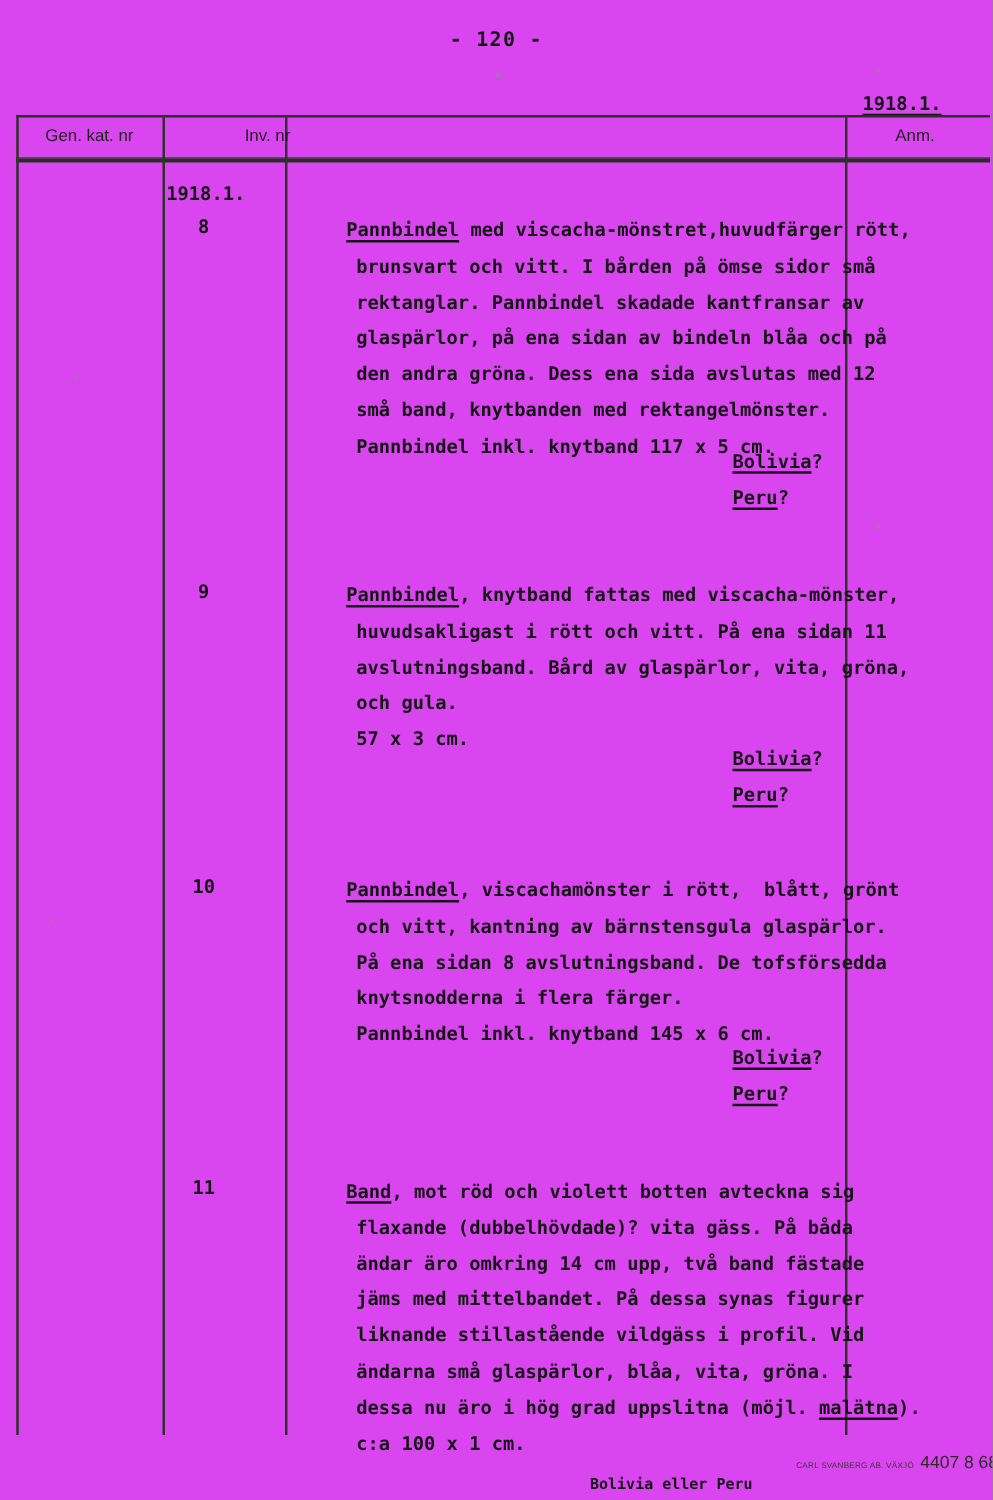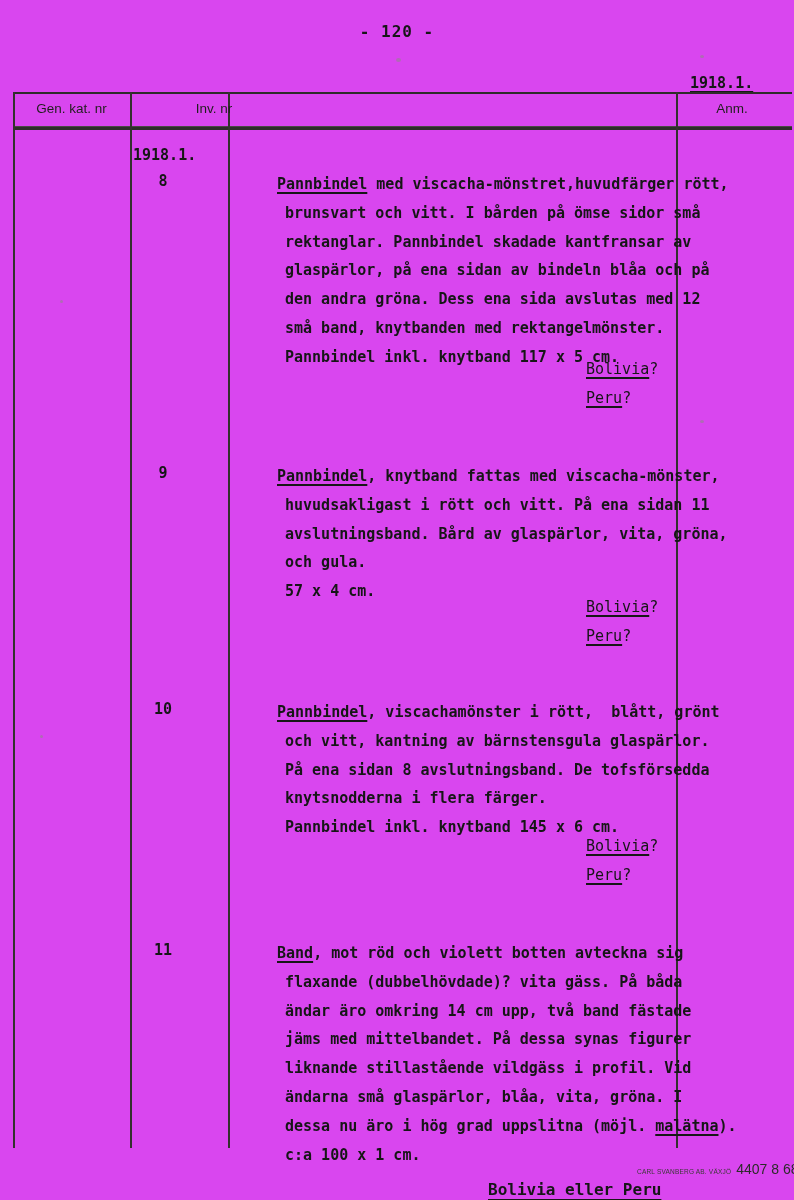--- a/index.html
+++ b/index.html
@@ -58,26 +58,26 @@
   .desc .line.cont{padding-left:40px;}
   .lead{
     text-decoration:underline;text-decoration-thickness:1.5px;text-underline-offset:3px;margin-left:32px;
   }
   .u{
     text-decoration:underline;text-decoration-thickness:1.5px;text-underline-offset:3px;
   }
   
   .origin{
     position:absolute;left:586px;
-    font-size:15px;font-weight:normal;line-height:29.3px;white-space:nowrap;
+    font-size:15px;font-weight:bold;line-height:29.3px;white-space:nowrap;
   }
   .footer-origin{
-    position:absolute;left:488px;top:1180px;
-    font-size:16px;font-weight:bold;white-space:nowrap;
-    text-decoration:underline;text-decoration-thickness:2px;text-underline-offset:4px;
+    position:absolute;left:472px;top:1180px;
+    font-size:12px;font-weight:bold;white-space:nowrap;
+    text-decoration-thickness:2px;text-underline-offset:4px;
   }
   
   .credit{
     position:absolute;left:637px;top:1161px;width:155px;
     font-family:"Liberation Sans",sans-serif;color:#3a3936;
     white-space:nowrap;display:flex;align-items:baseline;gap:5px;
   }
   .credit .name{font-size:6.5px;letter-spacing:0.2px;}
   .credit .code{font-size:14px;color:#2c2b29;font-family:Liberation Sans, sans-serif;}
   
@@ -118,21 +118,21 @@
     <div><span class="u">Bolivia</span><span>?</span></div>
     <div><span class="u">Peru</span><span>?</span></div>
   </div>
 
   <div class="inv-nr" style="top:464px;">9</div>
   <div class="desc" style="top:462px;">
     <div class="line"><span class="lead">Pannbindel</span><span>, knytband fattas med viscacha-mönster,</span></div>
     <div class="line cont">huvudsakligast i rött och vitt. På ena sidan 11</div>
     <div class="line cont">avslutningsband. Bård av glaspärlor, vita, gröna,</div>
     <div class="line cont">och gula.</div>
-    <div class="line cont">57 x 4 cm.</div>
+    <div class="line cont">57 x 3 cm.</div>
   </div>
   <div class="origin" style="top:593px;">
     <div><span class="u">Bolivia</span><span>?</span></div>
     <div><span class="u">Peru</span><span>?</span></div>
   </div>
 
   <div class="inv-nr" style="top:700px;">10</div>
   <div class="desc" style="top:698px;">
     <div class="line"><span class="lead">Pannbindel</span><span>, viscachamönster i rött,  blått, grönt</span></div>
     <div class="line cont">och vitt, kantning av bärnstensgula glaspärlor.</div>

